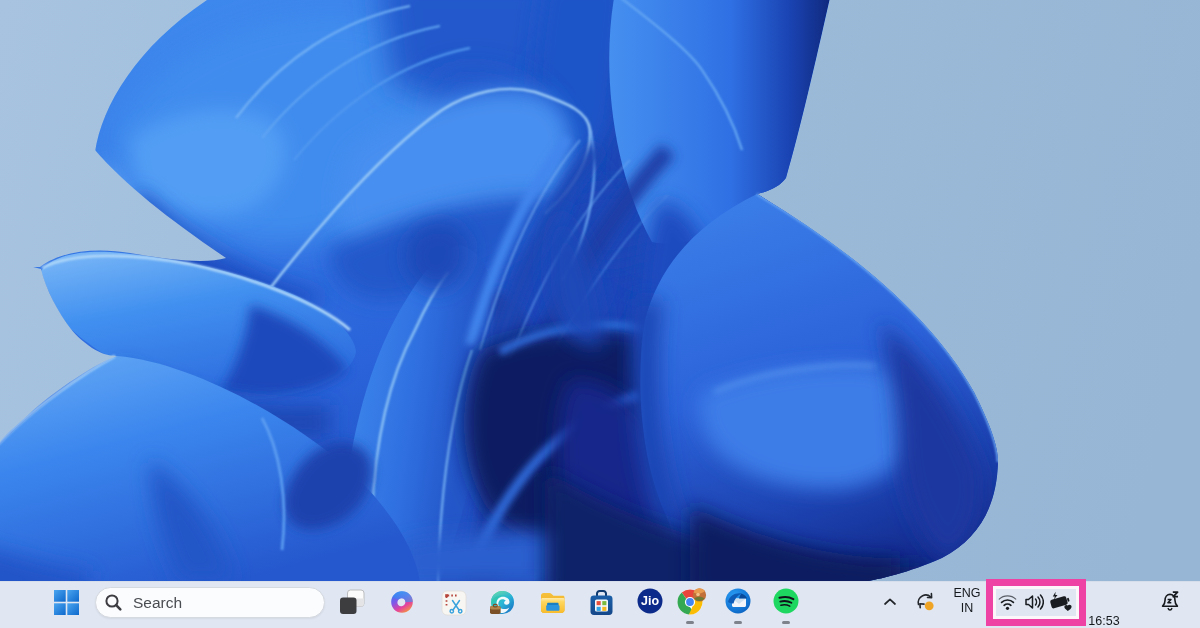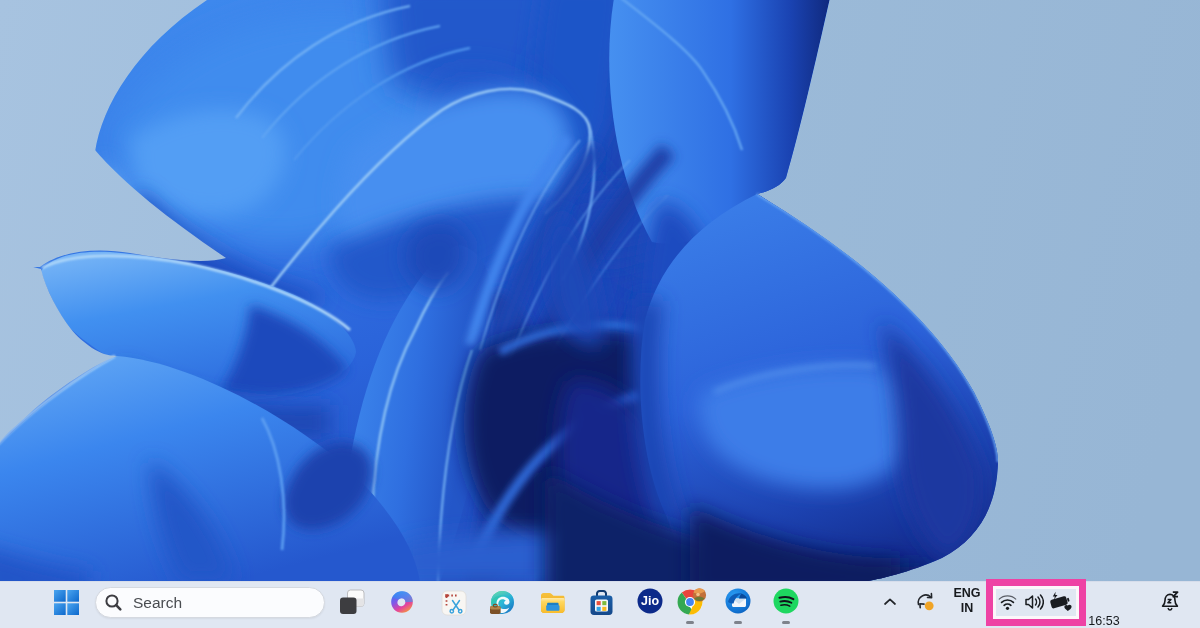--- a/index.html
+++ b/index.html
@@ -325,21 +325,21 @@
     <path d="M2,7 L7,2.4 L12,7" stroke="#23262b" stroke-width="1.7" fill="none" stroke-linecap="round" stroke-linejoin="round"></path>
   </svg>
 
   <svg style="position:absolute;left:914px;top:591px;" width="23" height="23" viewBox="0 0 23 23">
     <path d="M4.5,13.5 C3.6,10 5.2,6.3 8.6,4.7 C11.4,3.4 14.6,4 16.7,6" stroke="#23262b" stroke-width="1.6" fill="none" stroke-linecap="round"></path>
     <path d="M17.4,2.6 L17.6,6.7 L13.5,6.5" stroke="#23262b" stroke-width="1.6" fill="none" stroke-linecap="round" stroke-linejoin="round"></path>
     <path d="M6.2,16.8 L5.9,12.8 L10,13.1" stroke="#23262b" stroke-width="1.6" fill="none" stroke-linecap="round" stroke-linejoin="round"></path>
     <circle cx="15.2" cy="14.8" r="4.4" fill="#f0a426"></circle>
   </svg>
 
-  <div style="position:absolute;left:948px;top:586px;width:38px;text-align:center;font-size:12.5px;line-height:15px;color:#16191d;font-weight:bold;">ENG<br>IN</div>
+  <div style="position:absolute;left:948px;top:586px;width:38px;text-align:center;font-size:12.5px;line-height:15px;color:#16191d;">ENG<br>IN</div>
 
   <div style="position:absolute;left:986px;top:579px;width:100px;height:47px;box-sizing:border-box;border:7px solid #ee42a4;"></div>
   <div style="position:absolute;left:993px;top:586px;width:86px;height:33px;box-sizing:border-box;border:3px solid #fcf6fa;"></div>
 
   <svg style="position:absolute;left:998px;top:593px;" width="19" height="18" viewBox="0 0 19 18">
     <path d="M1.2,6.2 C5.8,1.8 13.2,1.8 17.8,6.2" stroke="#5a5e66" stroke-width="1.1" fill="none" stroke-linecap="round"></path>
     <path d="M3.6,9.3 C6.9,6.2 12.1,6.2 15.4,9.3" stroke="#191c20" stroke-width="1.7" fill="none" stroke-linecap="round"></path>
     <path d="M6.1,12.3 C8,10.6 11,10.6 12.9,12.3" stroke="#191c20" stroke-width="1.7" fill="none" stroke-linecap="round"></path>
     <circle cx="9.5" cy="15.3" r="1.6" fill="#191c20"></circle>
   </svg>

